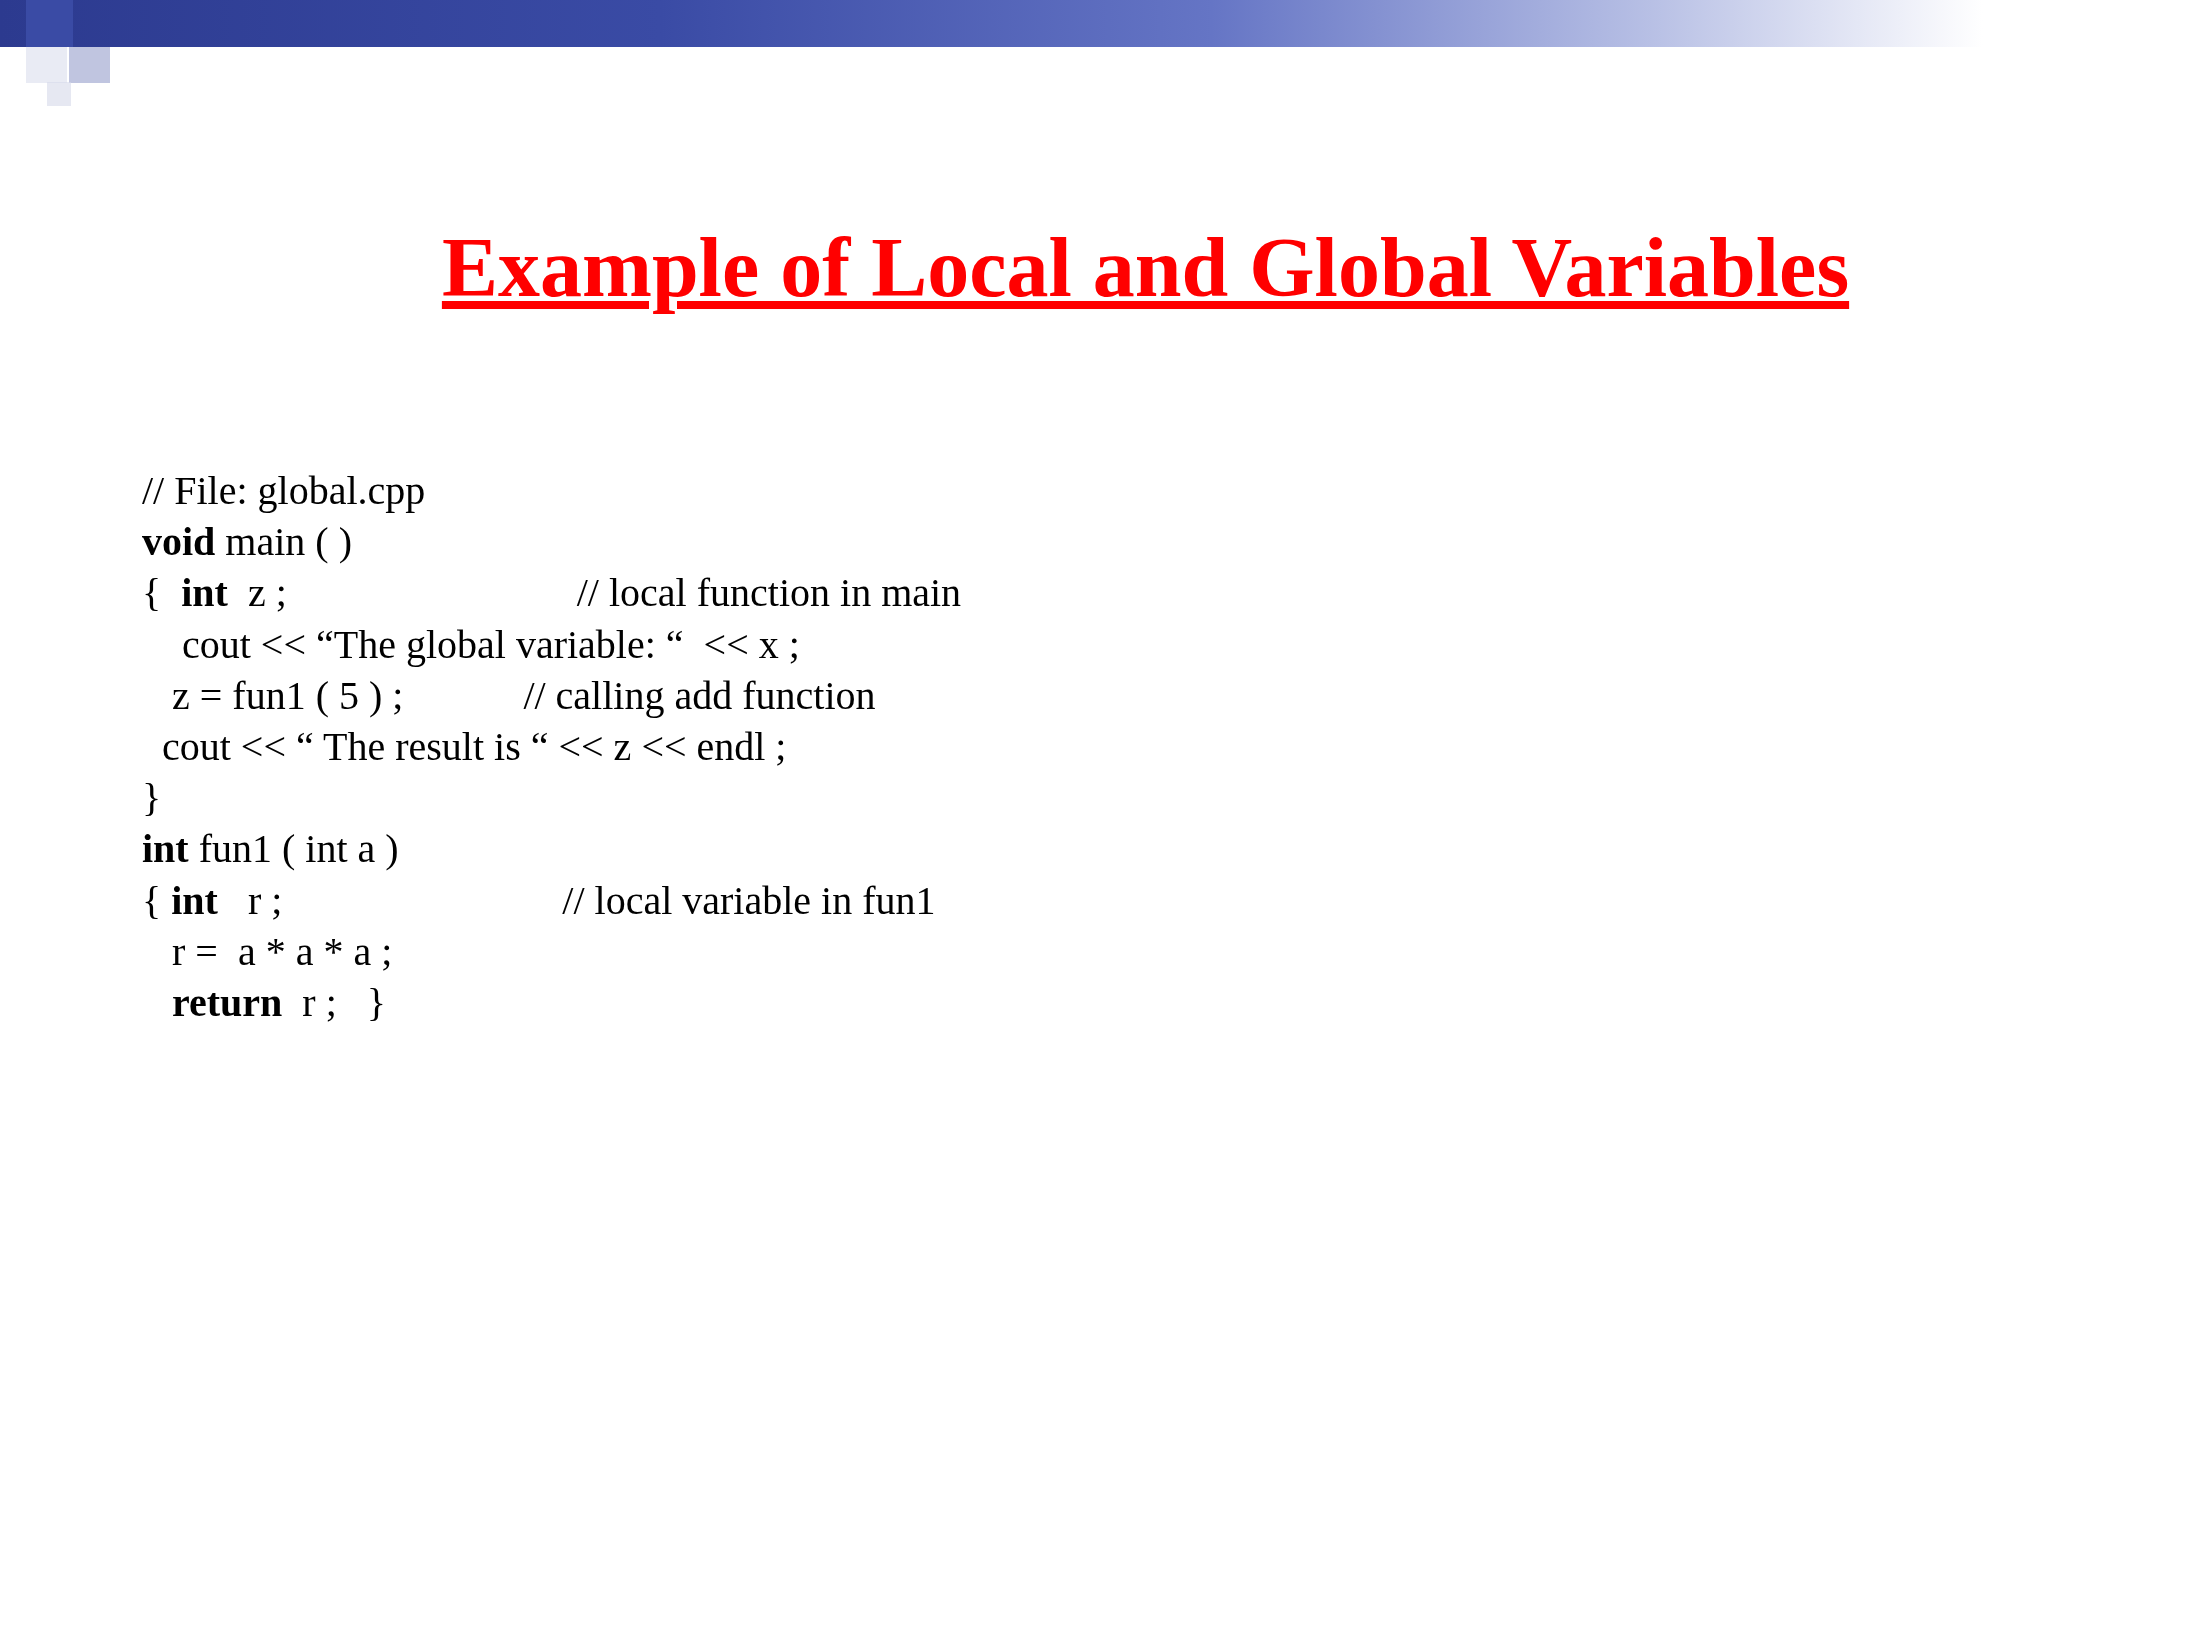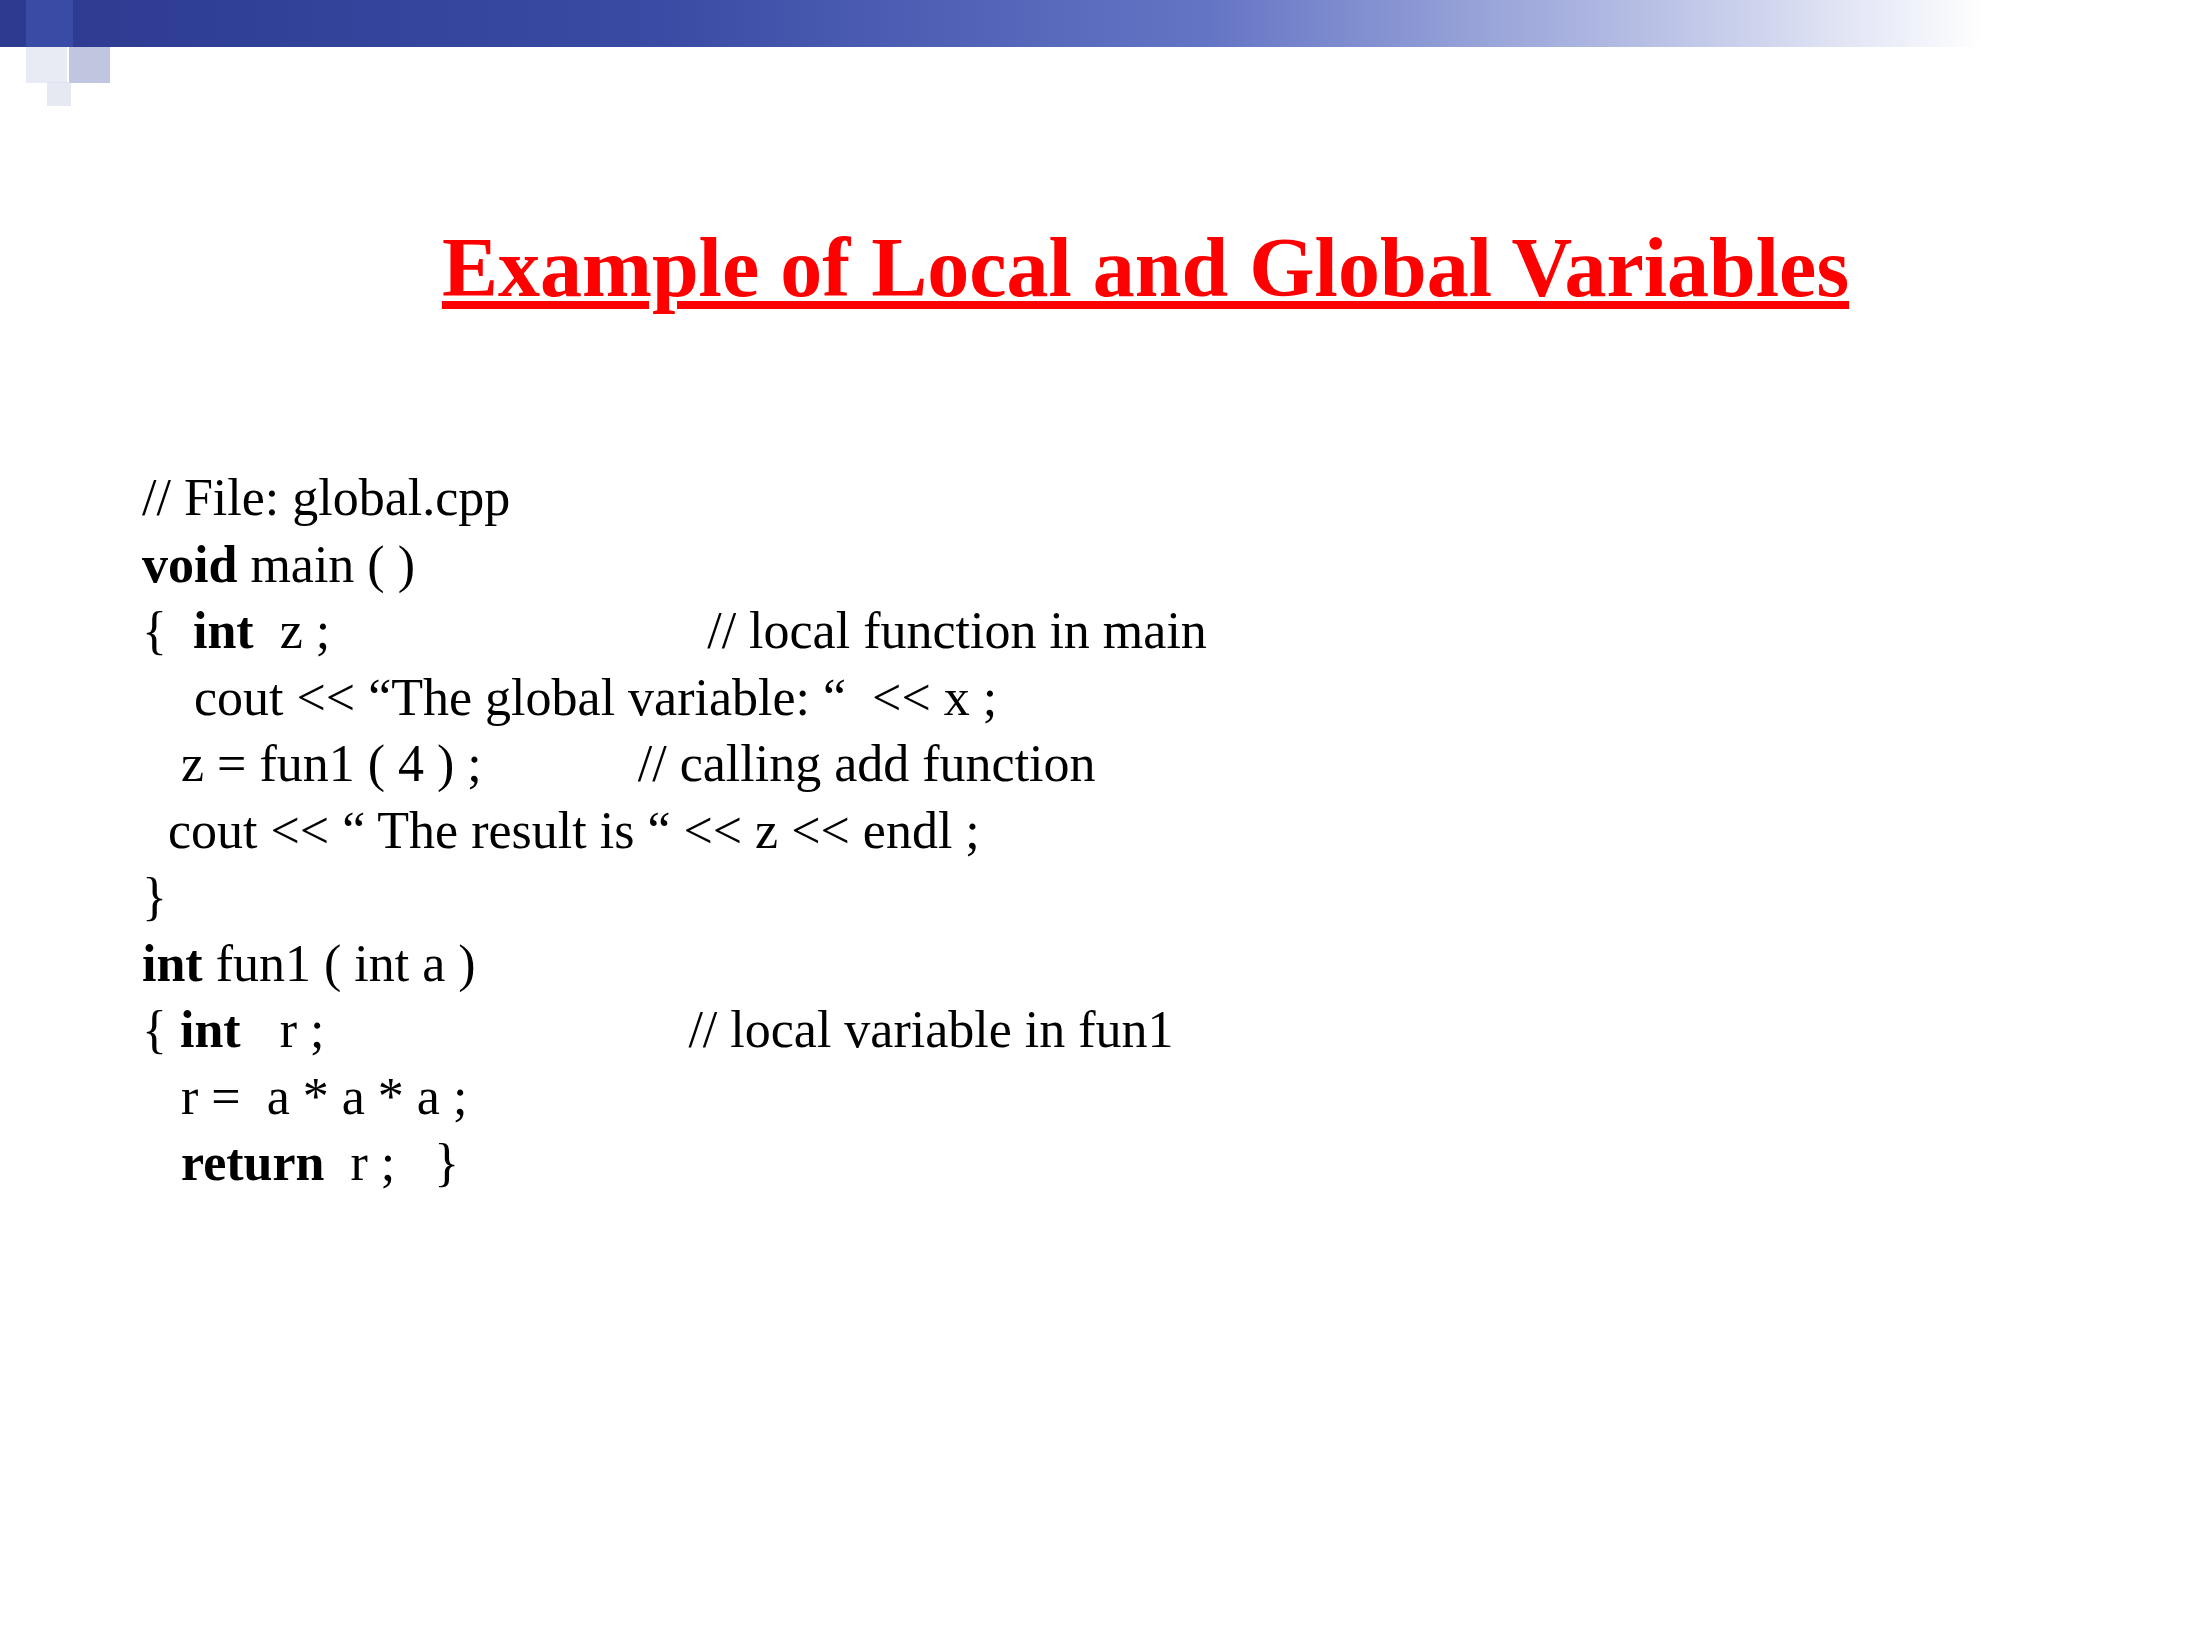--- a/index.html
+++ b/index.html
@@ -65,21 +65,21 @@
       font-size: 84px;
       font-weight: bold;
       color: #ff0000;
       text-decoration: underline;
       margin-left: 44px;
     }
     .code-block {
       position: absolute;
       top: 465px;
       left: 142px;
-      font-size: 52px;
+      font-size: 40px;
       line-height: 1.28;
       color: #000000;
       font-family: Liberation Serif, serif;
     }
     .code-line {
       white-space: pre;
     }
     .bold {
       font-weight: bold;
     }
@@ -93,21 +93,21 @@
 <div class="square-block sq2"></div>
 <div class="square-block sq4"></div>
 
 <h1 class="title">Example of Local and Global Variables</h1>
 
 <div class="code-block">
   <div class="code-line">// File: global.cpp</div>
   <div class="code-line"><span class="bold">void</span><span> main ( )</span></div>
   <div class="code-line"><span>{  </span><span class="bold">int</span><span>  z ;                             // local function in main</span></div>
   <div class="code-line">    cout &lt;&lt; “The global variable: “  &lt;&lt; x ;</div>
-  <div class="code-line">   z = fun1 ( 4 ) ;            // calling add function</div>
+  <div class="code-line">   z = fun1 ( 5 ) ;            // calling add function</div>
   <div class="code-line">  cout &lt;&lt; “ The result is “ &lt;&lt; z &lt;&lt; endl ;</div>
   <div class="code-line">}</div>
   <div class="code-line"><span class="bold">int</span><span> fun1 ( int a )</span></div>
   <div class="code-line"><span>{ </span><span class="bold">int</span><span>   r ;                            // local variable in fun1</span></div>
   <div class="code-line">   r =  a * a * a ;</div>
   <div class="code-line"><span>   </span><span class="bold">return</span><span>  r ;   }</span></div>
 </div>
 
 
 </body></html>

